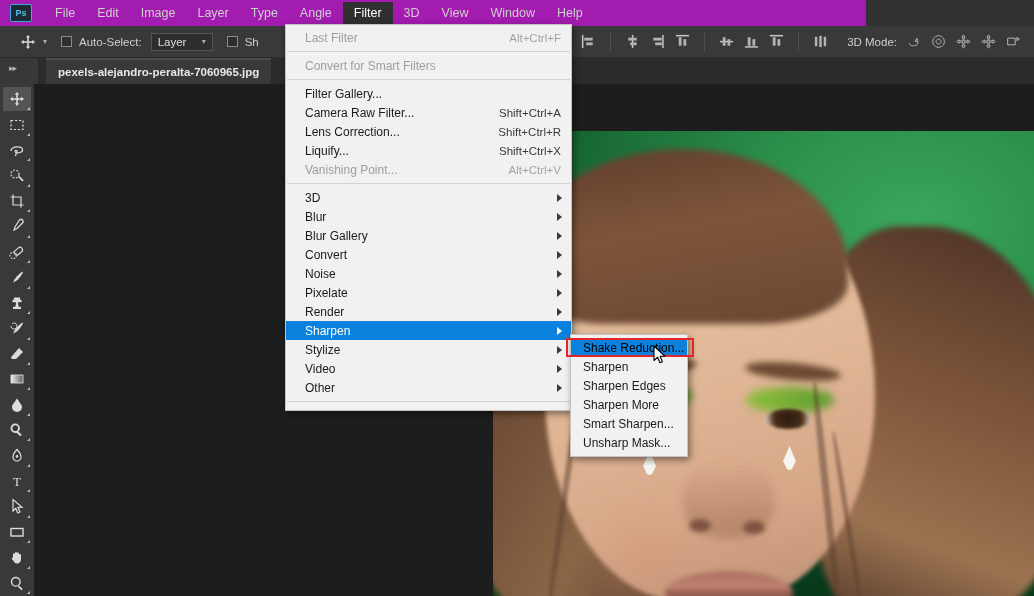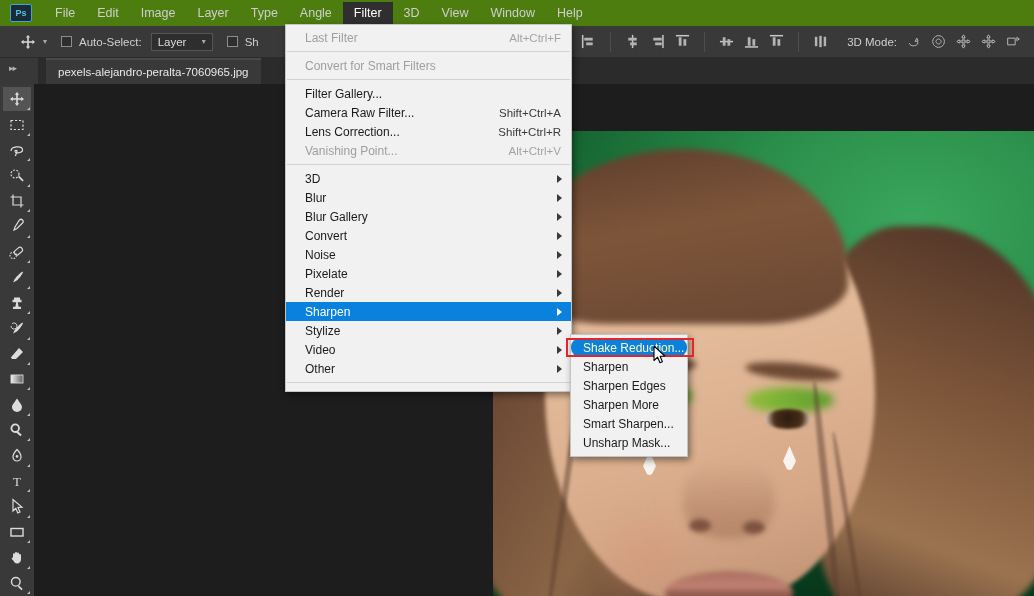--- a/index.html
+++ b/index.html
@@ -1,22 +1,22 @@
 <!DOCTYPE html>
 <html><head>
 <meta charset="utf-8">
 <style>
   * { margin:0; padding:0; box-sizing:border-box; }
   html,body { width:1034px; height:596px; overflow:hidden; background:#2b2b2b;
     font-family:"Liberation Sans", sans-serif; }
   #app { position:relative; width:1034px; height:596px; background:#323232; }
 
   
-  .menubar { position:absolute; left:0; top:0; width:1034px; height:26px;
-    background:#4d7c0f; display:flex; align-items:center; }
+  .menubar { position:absolute; left:0; top:0; width:866px; height:26px;
+    background:#a21caf; display:flex; align-items:center; }
   .pslogo { width:22px; height:18px; margin-left:10px; margin-right:12px;
     border:1px solid #3aa8d8; border-radius:2px; background:#1b2a33;
     color:#4fc3e8; font-size:9px; font-weight:bold; display:flex;
     align-items:center; justify-content:center; letter-spacing:0px; }
   .mbitem { color:#cfcfcf; font-size:12.5px; padding:4px 11px; cursor:default;
     white-space:nowrap; }
   .mbitem.active { background:#2f2f2f; color:#ffffff; }
 
   
   .optionsbar { position:absolute; left:0; top:26px; width:1034px; height:32px;
@@ -35,21 +35,21 @@
   .ob-sep { width:1px; height:20px; background:#4e4e4e; margin:0 9px; }
   .align-icon { width:15px; height:15px; margin:0 5px; opacity:.85; }
   .grp { display:flex; align-items:center; }
   .mode3d { color:#cfcfcf; font-size:11.5px; margin-left:14px; margin-right:4px; }
 
   
   .tabstrip { position:absolute; left:38px; top:58px; width:996px; height:26px;
     background:#2b2b2b; }
   .doctab { position:absolute; left:8px; top:0; height:26px; background:#393939;
     display:flex; align-items:center; padding:12px 12px; color:#e8e8e8;
-    font-size:11.5px; font-weight:normal; border-top:2px solid #4a4a4a;
+    font-size:11.5px; font-weight:bold; border-top:2px solid #4a4a4a;
     white-space:nowrap; }
 
   
   .collapsebar { position:absolute; left:0; top:58px; width:38px; height:538px;
     background:#383838; }
   .chev { color:#b5b5b5; font-size:9px; margin:5px 0 0 9px; letter-spacing:-1px; }
 
   
   .toolbar { position:absolute; left:0; top:84px; width:34px; height:512px;
     background:#393939; display:flex; flex-direction:column; align-items:center;
@@ -137,21 +137,21 @@
     border-left:5px solid #3a3a3a; }
   .mi.hl .arrow { border-left-color:#ffffff; }
   .msep { height:1px; background:#d2d2d2; margin:4px 1px; }
 
   
   .submenu { position:absolute; left:570px; top:334px; width:118px;
     background:#f1f1f1; border:1px solid #c4c4c4;
     box-shadow:2px 3px 7px rgba(0,0,0,.45); padding:3px 0 4px 0; }
   .si { height:19px; display:flex; align-items:center; padding:0 8px 0 12px;
     font-size:12px; color:#1a1a1a; white-space:nowrap; }
-  .si.hl { background:#0a81dd; color:#fef9c3;border-radius:9px; }
+  .si.hl { background:#0a81dd; color:#000000; }
   .redbox { position:absolute; left:566px; top:338px; width:128px; height:19px;
     border:2px solid #e4262b; pointer-events:none; }
 
   
   .cursor { position:absolute; left:653px; top:345px; width:14px; height:20px; }
 </style>
 </head>
 <body>
 
 <div id="app">
@@ -451,20 +451,24 @@
         <span>Filter Gallery...</span>
       </div>
       <div class="mi">
         <span>Camera Raw Filter...</span>
         <span class="sc">Shift+Ctrl+A</span>
       </div>
       <div class="mi">
         <span>Lens Correction...</span>
         <span class="sc">Shift+Ctrl+R</span>
       </div>
+      <div class="mi">
+        <span>Liquify...</span>
+        <span class="sc">Shift+Ctrl+X</span>
+      </div>
       <div class="mi dis">
         <span>Vanishing Point...</span>
         <span class="sc">Alt+Ctrl+V</span>
       </div>
       <div class="msep"></div>
       <div class="mi">
         <span>3D</span>
         <span class="arrow"></span>
       </div>
       <div class="mi">

